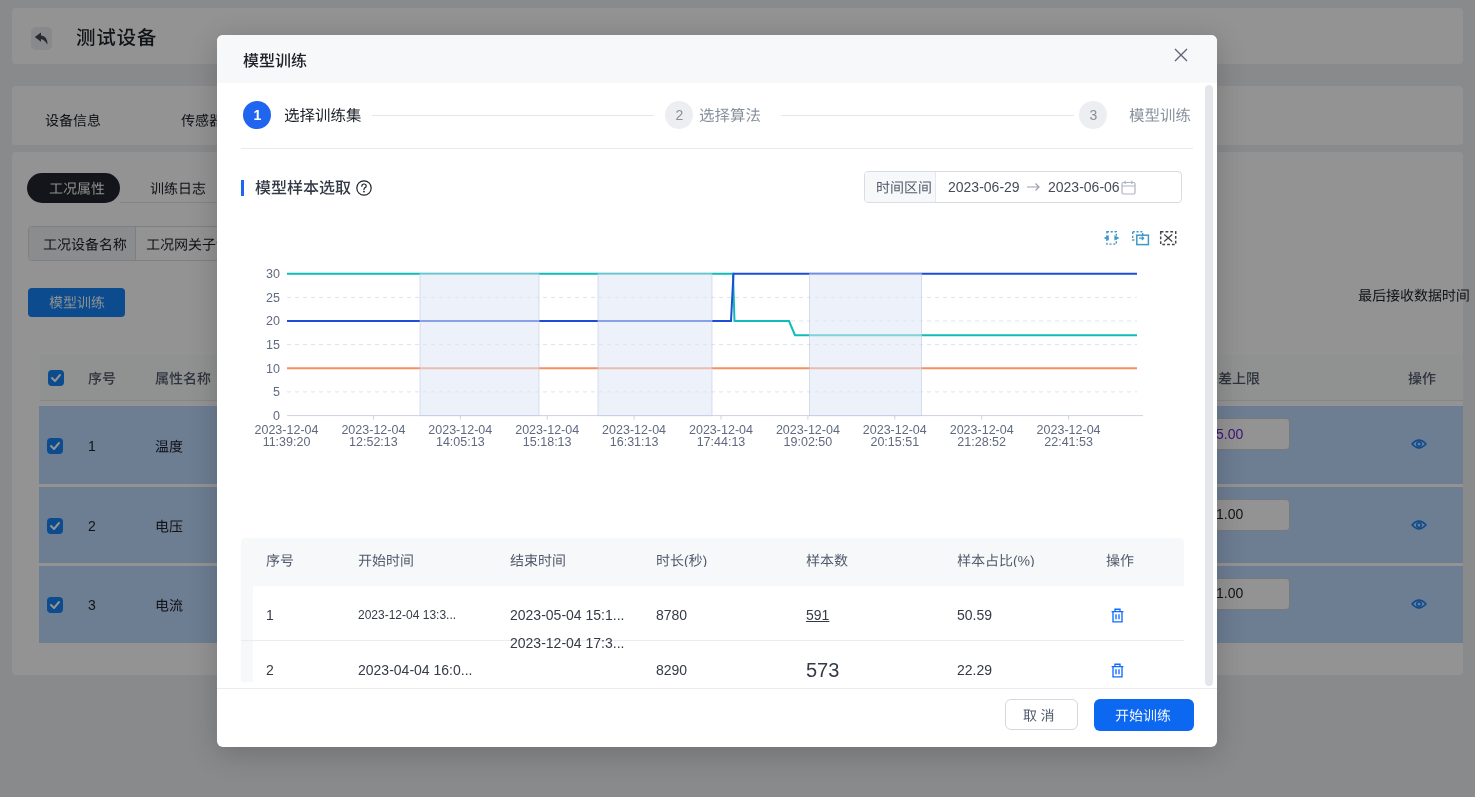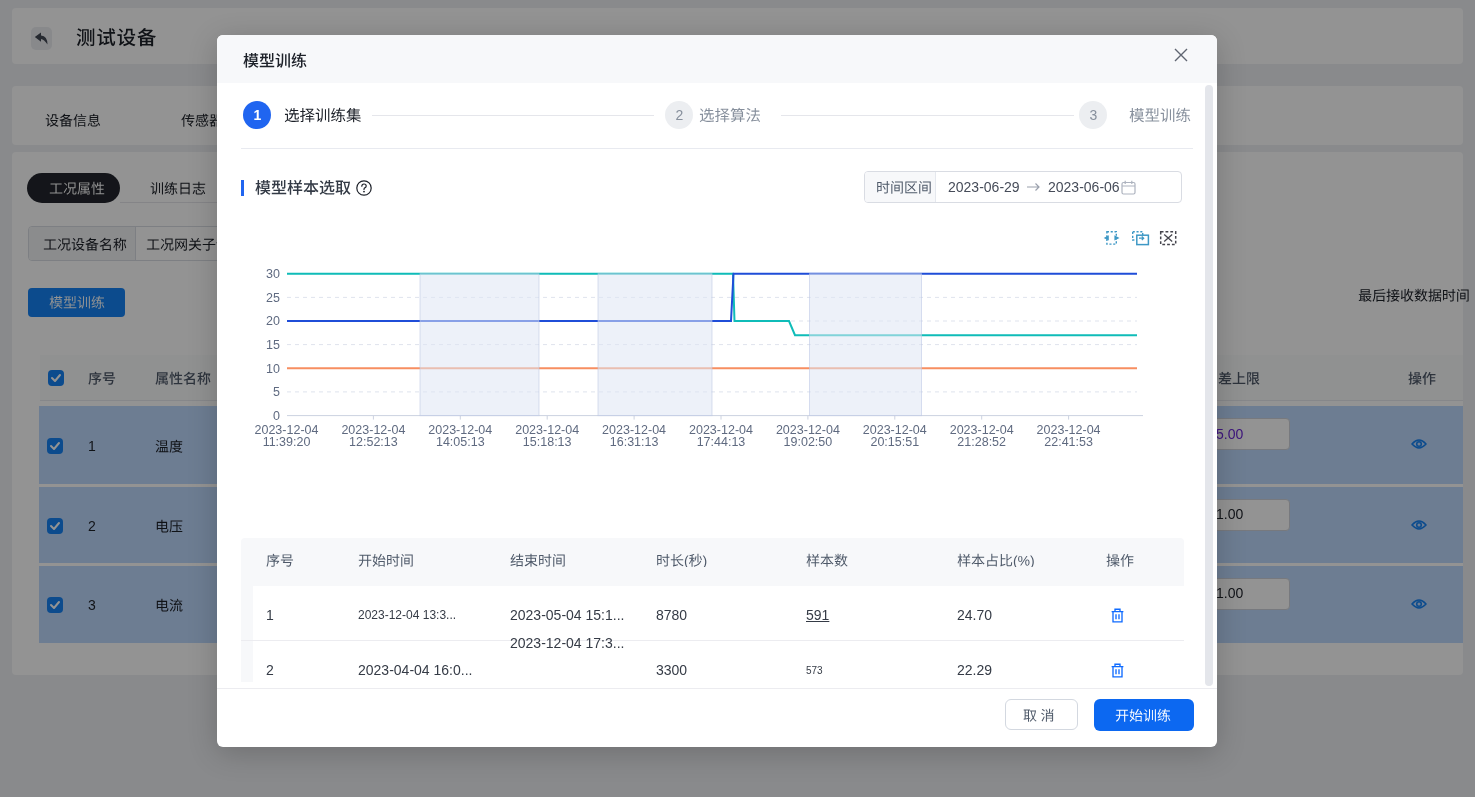--- a/index.html
+++ b/index.html
@@ -395,29 +395,29 @@
           <path transform="translate(0,0)" d="M527 -742.0H758.0V-637.0H527.0ZM461 -799.0V-580.0H827.0V-799.0ZM420 -480.0H552.0V-366.0H420.0ZM730 -480.0H866.0V-366.0H730.0ZM159 -840.0V-638.0H46.0V-568.0H159.0V-349.0C113 -333 71 -319 37 -308.0L56 -236.0L159 -275.0V-8.0C159 4 156 7 145 7.0C136 7 106 8 72 7.0C82 26 91 57 94 74.0C145 74 178 72 200 61.0C222 49 230 30 230 -8.0V-302.0L329 -340.0L317 -407.0L230 -375.0V-568.0H323.0V-638.0H230.0V-840.0ZM606 -310.0V-234.0H342.0V-171.0H559.0C490 -97 381 -33 277 -1.0C292 13 314 40 324 58.0C426 21 533 -48 606 -130.0V81.0H677.0V-135.0C740 -59 833 12 918 49.0C930 31 951 5 967 -9.0C879 -40 783 -103 722 -171.0H951.0V-234.0H677.0V-310.0H929.0V-535.0H670.0V-310.0H613.0V-535.0H361.0V-310.0Z"></path>
           <path transform="translate(1000,0)" d="M526 -828.0C476 -681 395 -536 305 -442.0C322 -430 351 -404 363 -391.0C414 -447 463 -520 506 -601.0H575.0V79.0H651.0V-164.0H952.0V-235.0H651.0V-387.0H939.0V-456.0H651.0V-601.0H962.0V-673.0H542.0C563 -717 582 -763 598 -809.0ZM285 -836.0C229 -684 135 -534 36 -437.0C50 -420 72 -379 80 -362.0C114 -397 147 -437 179 -481.0V78.0H254.0V-599.0C293 -667 329 -741 357 -814.0Z"></path>
         </g>
       </svg></div>
     <div class="abs" style="left:24px;top:605px;width:943px;height:1px;background:#ececf0;"></div>
     <div class="abs" style="left:49.0px;top:569.5px;font-size:14.0px;color:#353b46;line-height:21.0px;white-space:nowrap;">1</div>
     <div class="abs" style="left:141.0px;top:569.5px;font-size:12px;color:#353b46;line-height:21.0px;white-space:nowrap;">2023-12-04 13:3...</div>
     <div class="abs" style="left:293.0px;top:569.5px;font-size:14.0px;color:#353b46;line-height:21.0px;white-space:nowrap;">2023-05-04 15:1...</div>
     <div class="abs" style="left:439.0px;top:569.5px;font-size:14.0px;color:#353b46;line-height:21.0px;white-space:nowrap;">8780</div>
     <div class="abs" style="left:589.0px;top:569.5px;font-size:14.0px;color:#353b46;line-height:21.0px;white-space:nowrap;text-decoration:underline;">591</div>
-    <div class="abs" style="left:740.0px;top:569.5px;font-size:14.0px;color:#353b46;line-height:21.0px;white-space:nowrap;">24.70</div>
+    <div class="abs" style="left:740.0px;top:569.5px;font-size:14.0px;color:#353b46;line-height:21.0px;white-space:nowrap;">50.59</div>
     <svg class="abs" style="left:894px;top:573px;" width="13" height="15" viewBox="0 0 13 15">
       <path d="M0.6 3.6 L12.4 3.6 M4 3.4 L4 1.2 L9 1.2 L9 3.4 M2 3.8 L2 13.8 L11 13.8 L11 3.8 M5 6.3 L5 11.2 M8 6.3 L8 11.2" fill="none" stroke="#0f6bff" stroke-width="1.35"></path>
     </svg>
     <div class="abs" style="left:49.0px;top:624.5px;font-size:14.0px;color:#353b46;line-height:21.0px;white-space:nowrap;">2</div>
     <div class="abs" style="left:141.0px;top:624.5px;font-size:14.0px;color:#353b46;line-height:21.0px;white-space:nowrap;">2023-04-04 16:0...</div>
     <div class="abs" style="left:293.0px;top:598px;font-size:14.0px;color:#353b46;line-height:21.0px;white-space:nowrap;">2023-12-04 17:3...</div>
-    <div class="abs" style="left:439.0px;top:624.5px;font-size:14.0px;color:#353b46;line-height:21.0px;white-space:nowrap;">3300</div>
-    <div class="abs" style="left:589.0px;top:624.5px;font-size:10px;color:#353b46;line-height:21.0px;white-space:nowrap;">573</div>
+    <div class="abs" style="left:439.0px;top:624.5px;font-size:14.0px;color:#353b46;line-height:21.0px;white-space:nowrap;">8290</div>
+    <div class="abs" style="left:589.0px;top:624.5px;font-size:20px;color:#353b46;line-height:21.0px;white-space:nowrap;">573</div>
     <div class="abs" style="left:740.0px;top:624.5px;font-size:14.0px;color:#353b46;line-height:21.0px;white-space:nowrap;">22.29</div>
     <svg class="abs" style="left:894px;top:628px;" width="13" height="15" viewBox="0 0 13 15">
       <path d="M0.6 3.6 L12.4 3.6 M4 3.4 L4 1.2 L9 1.2 L9 3.4 M2 3.8 L2 13.8 L11 13.8 L11 3.8 M5 6.3 L5 11.2 M8 6.3 L8 11.2" fill="none" stroke="#0f6bff" stroke-width="1.35"></path>
     </svg>
     <div class="abs" style="left:0;top:653px;width:1000px;height:1px;background:#ececf0;"></div>
     <div class="abs" style="left:788px;top:664px;width:73px;height:31px;border:1px solid #d3d8e0;border-radius:6px;background:#fff;box-sizing:border-box;"></div>
     <div class="abs" style="left:806.0px;top:672.6px;line-height:0;"><svg style="vertical-align:baseline;" width="31.6" height="14.8" viewBox="0 -900 2260 1060">
         <g fill="#4e5969">
           <path transform="translate(0,0)" d="M850 -656.0C826 -508 784 -379 730 -271.0C679 -382 645 -513 623 -656.0ZM506 -728.0V-656.0H556.0C584 -480 625 -323 688 -196.0C628 -100 557 -26 479 23.0C496 37 517 62 528 80.0C602 29 670 -38 727 -123.0C777 -42 839 24 915 73.0C927 54 950 27 967 14.0C886 -34 821 -104 770 -192.0C847 -329 903 -503 929 -718.0L883 -730.0L870 -728.0ZM38 -130 55 -58 356 -110.0V78.0H429.0V-123.0L518 -140.0L514 -204.0L429 -190.0V-725.0H502.0V-793.0H48.0V-725.0H115.0V-141.0ZM187 -725.0H356.0V-585.0H187.0ZM187 -520.0H356.0V-375.0H187.0ZM187 -309.0H356.0V-178.0L187 -152.0Z"></path>
           <path transform="translate(1260,0)" d="M863 -812.0C838 -753 792 -673 757 -622.0L821 -595.0C857 -644 900 -717 935 -784.0ZM351 -778.0C394 -720 436 -641 452 -590.0L519 -623.0C503 -674 457 -750 414 -807.0ZM85 -778.0C147 -745 222 -693 258 -656.0L304 -714.0C267 -750 191 -799 130 -829.0ZM38 -510.0C101 -478 178 -426 216 -390.0L260 -449.0C222 -485 144 -533 81 -563.0ZM69 21 134 70.0C187 -25 249 -151 295 -258.0L239 -303.0C188 -189 118 -56 69 21.0ZM453 -312.0H822.0V-203.0H453.0ZM453 -377.0V-484.0H822.0V-377.0ZM604 -841.0V-555.0H379.0V80.0H453.0V-139.0H822.0V-15.0C822 -1 817 3 802 4.0C786 5 733 5 676 3.0C686 23 697 54 700 74.0C776 74 826 74 857 62.0C886 50 895 27 895 -14.0V-555.0H679.0V-841.0Z"></path>

